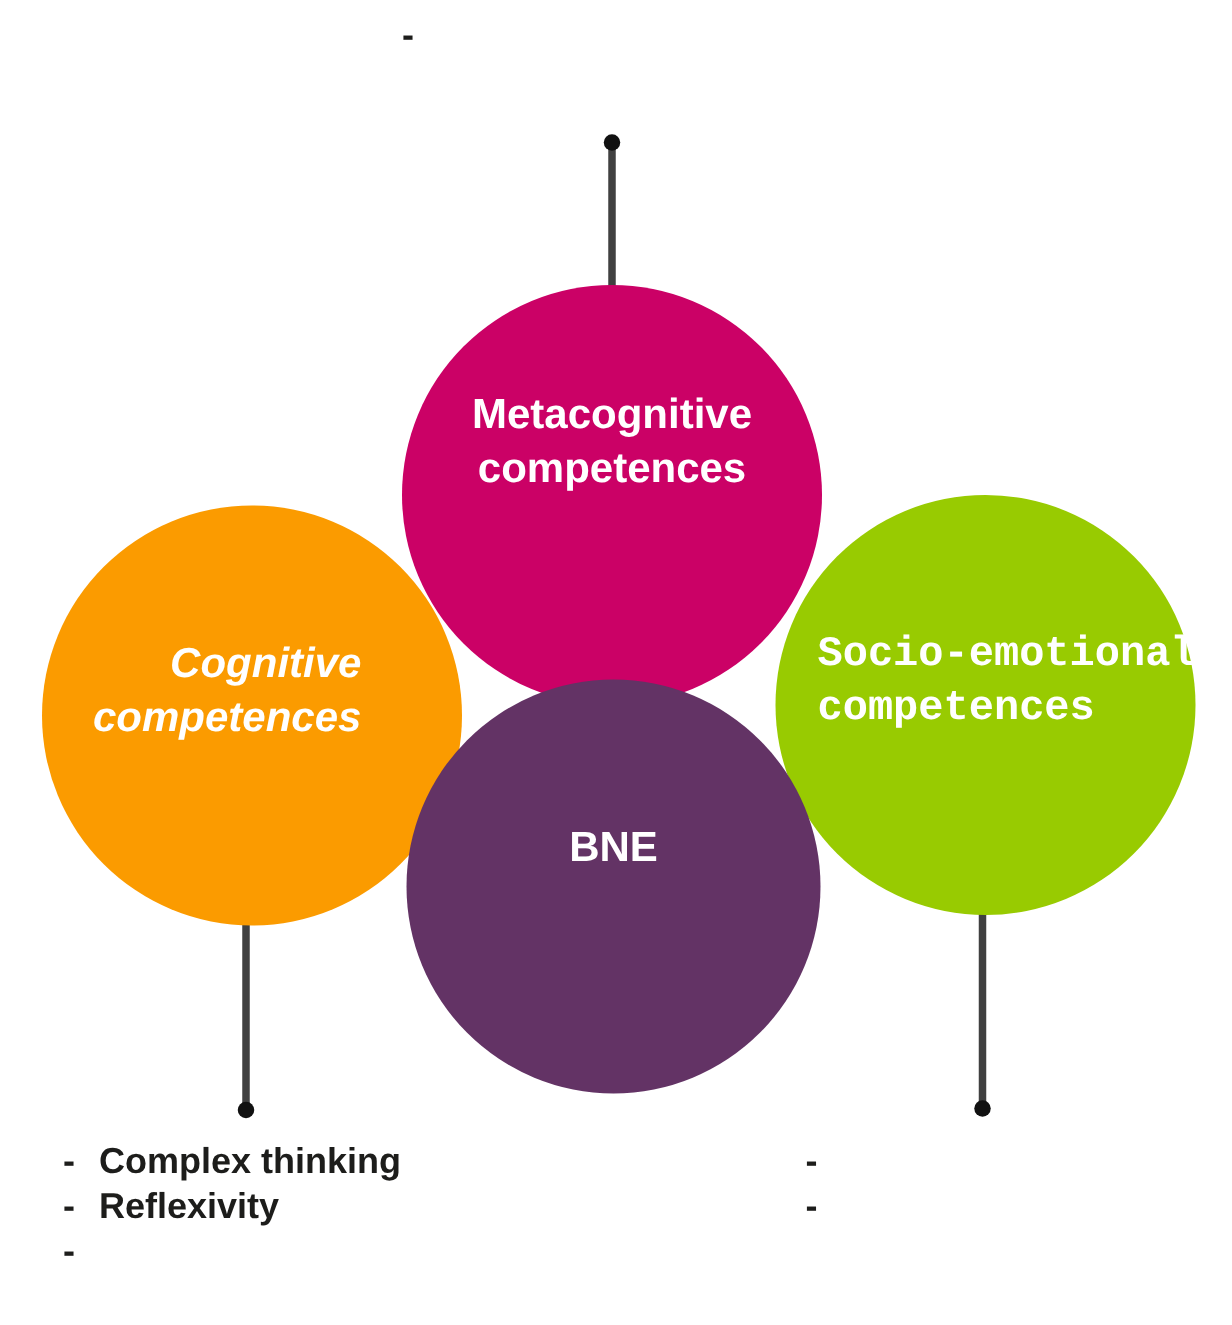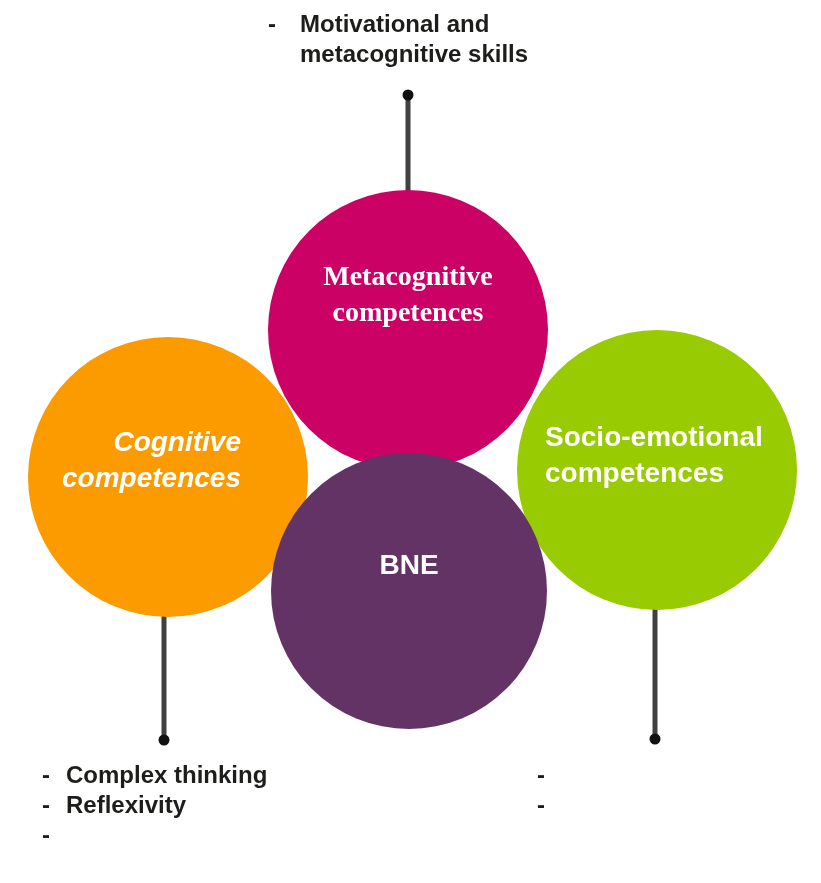--- a/index.html
+++ b/index.html
@@ -49,30 +49,30 @@
     color: var(--circle-text);
     font-weight: bold;
     font-size: 28px;
     line-height: 36px;
     white-space: nowrap;
   }
   .label-metacognitive {
     left: 268px; top: 258px;
     width: 280px;
     text-align: center;
-    font-family: Liberation Serif, serif;
   }
   .label-cognitive {
     left: 62px; top: 424px;
     text-align: right;
     font-style: italic;
   }
   .label-socio {
     left: 545px; top: 419px;
     text-align: left;
+    font-family: Liberation Mono, monospace;
   }
   .label-center {
     left: 271px; top: 546px;
     width: 276px;
     text-align: center;
     font-size: 28px;
     line-height: 38px;
   }
   .connector-svg {
     position: absolute;
@@ -149,21 +149,20 @@
     <div>Socio-emotional</div>
     <div>competences</div>
   </div>
   <div class="circle-label label-center">
     <div>BNE</div>
   </div>
 
   <div class="annotation annotation-top">
     <div class="row">
       <span class="dash">-</span>
-      <span class="item-text">Motivational and metacognitive skills</span>
     </div>
   </div>
 
   <div class="annotation annotation-bottom-left">
     <div class="row">
       <span class="dash">-</span>
       <span class="item-text">Complex thinking</span>
     </div>
     <div class="row">
       <span class="dash">-</span>

